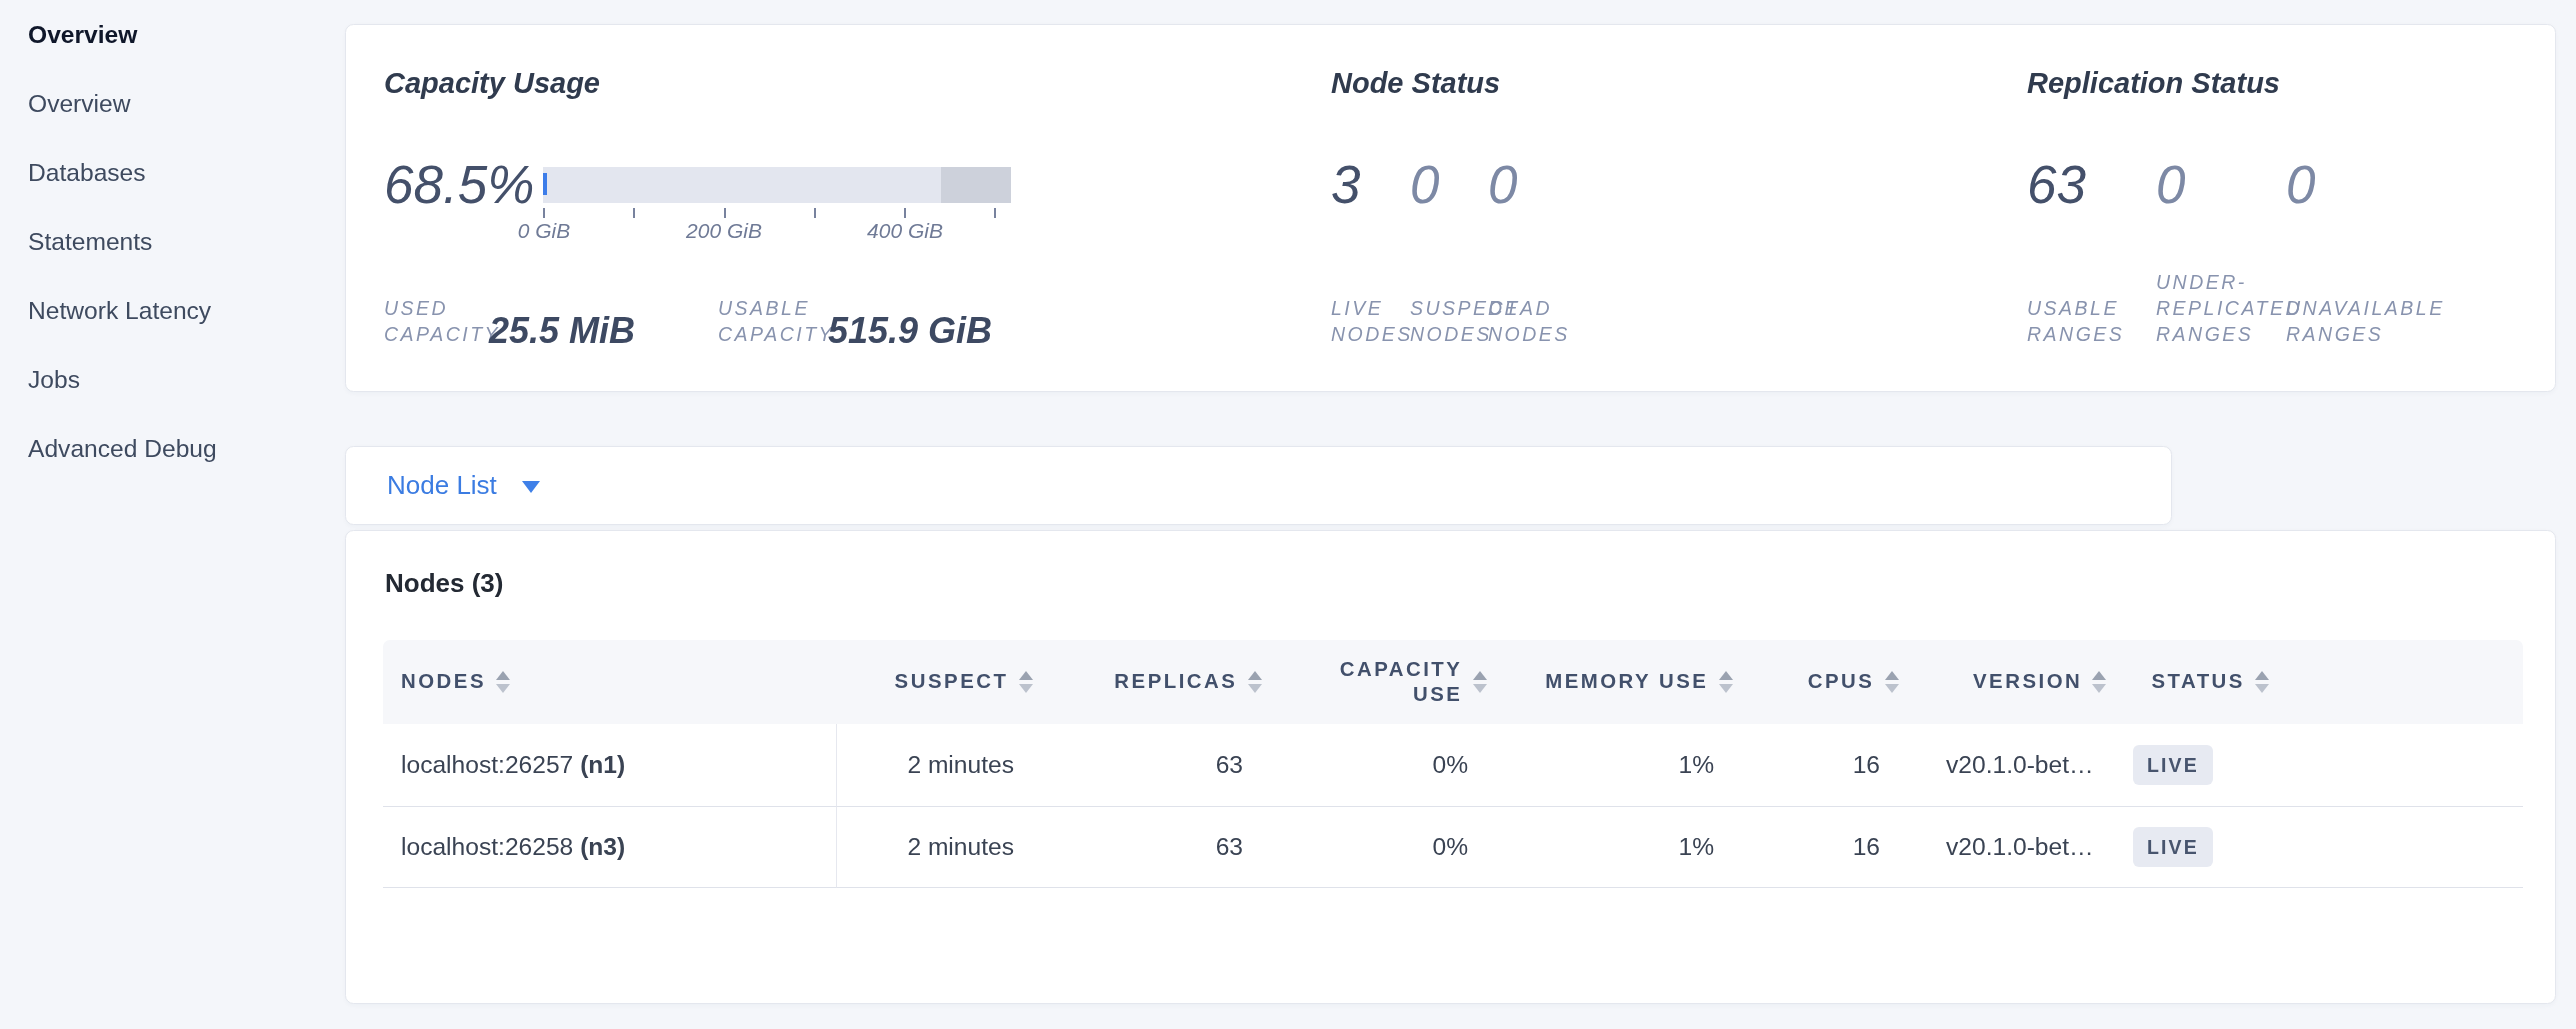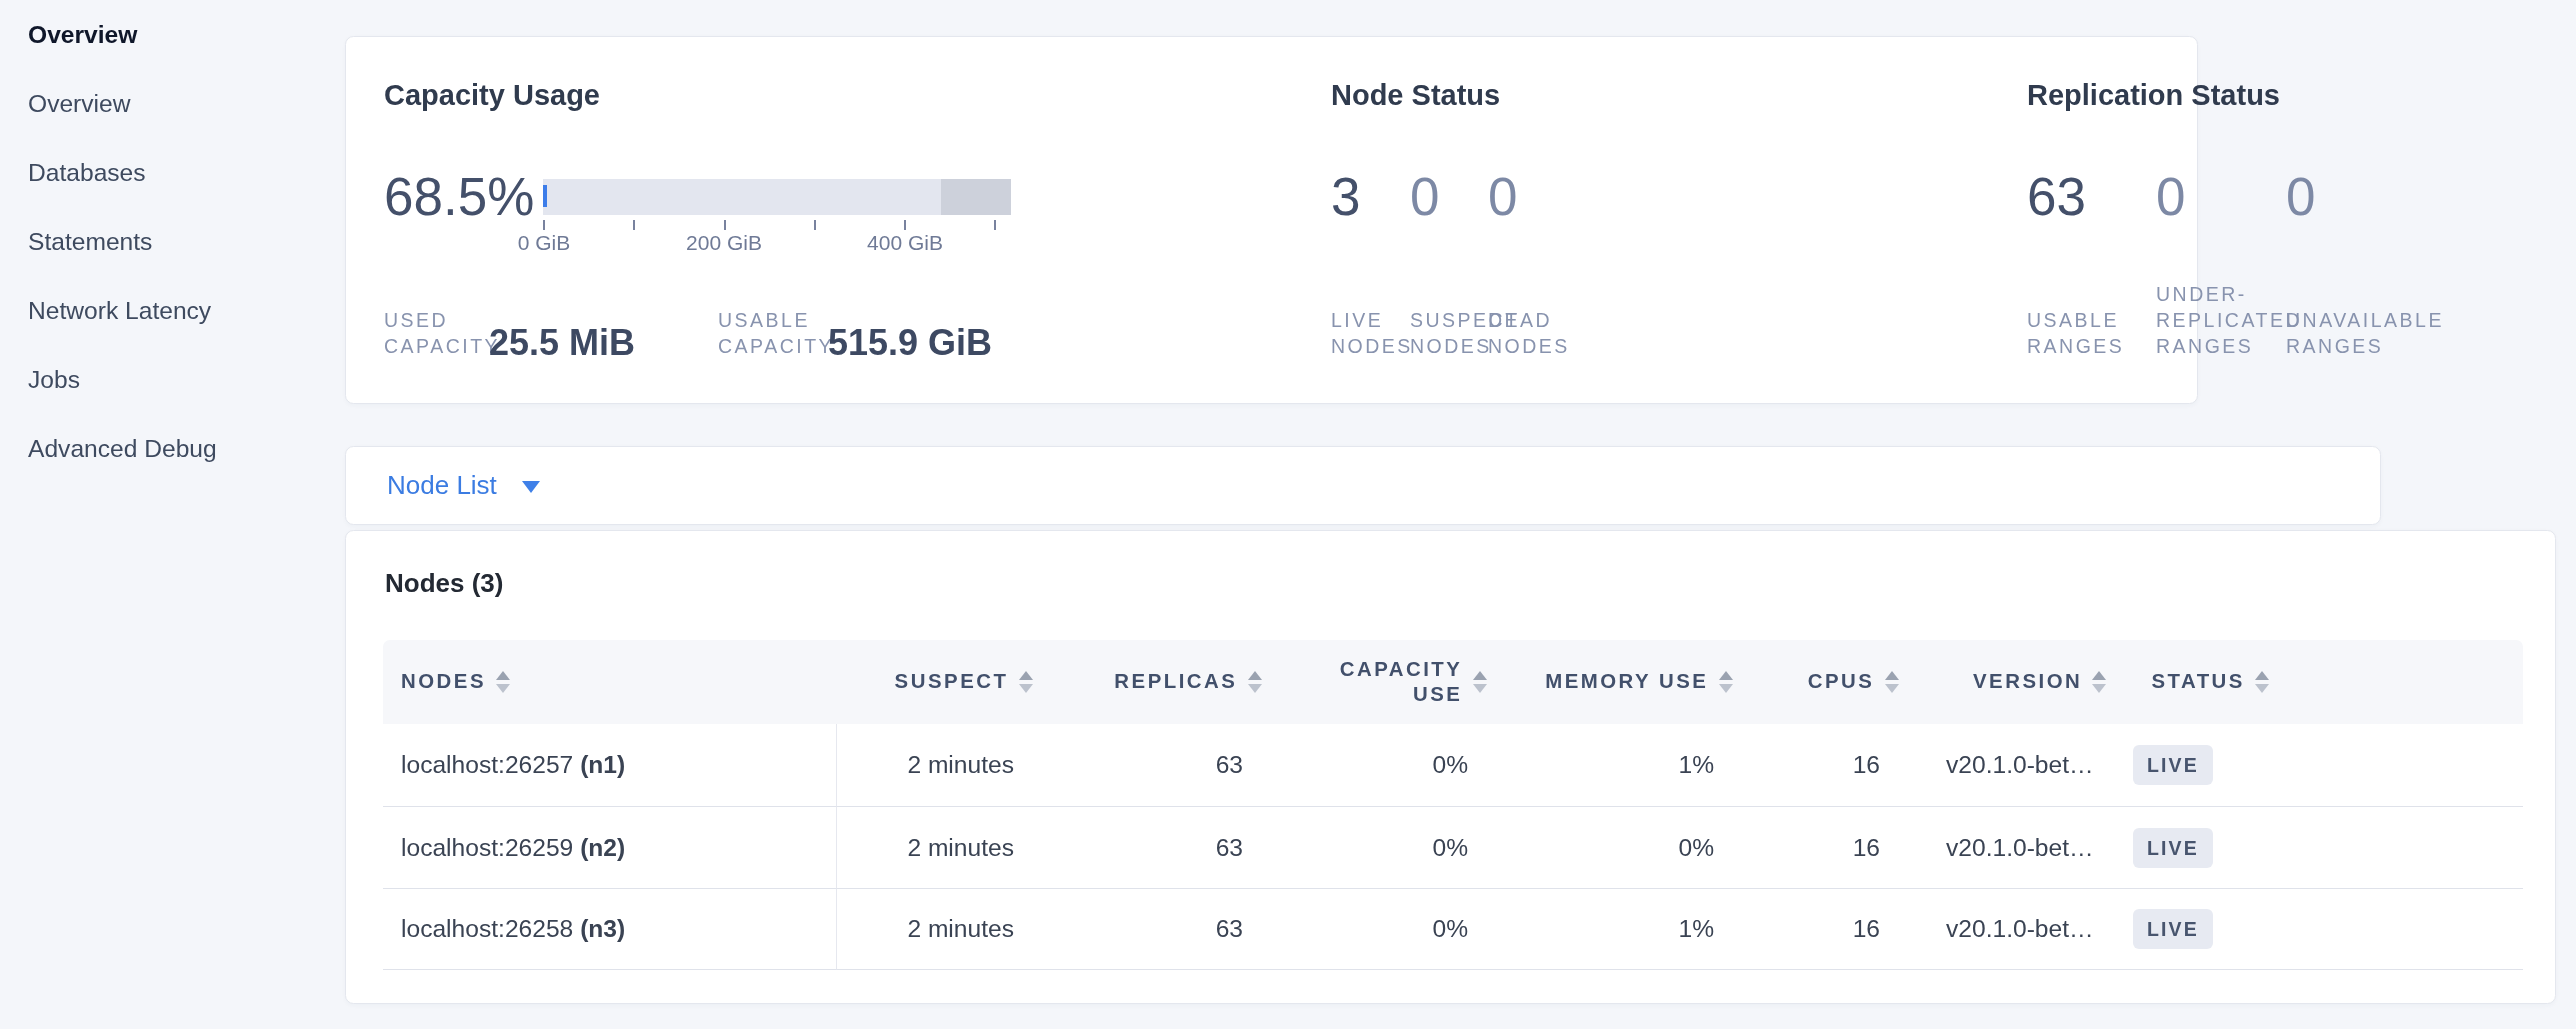--- a/index.html
+++ b/index.html
@@ -9,22 +9,22 @@
     background:#f4f6fa; color:#3a4353; overflow:hidden; position:relative;
   }
   
   .sidebar { position:absolute; left:28px; top:19.5px; width:306px; }
   .nav-item { height:29px; line-height:29px; margin-bottom:40px; font-size:24.6px;
     font-weight:500; color:#3e4a5f; cursor:pointer; white-space:nowrap; }
   .nav-item.active { color:#0f172a; font-weight:700; }
   
   .card { position:absolute; background:#ffffff; border:1.7px solid #e4e7ee;
     border-radius:8.5px; box-shadow:0 1.7px 4.2px rgba(40,50,80,0.03); }
-  #summary-card { left:345px; top:36px;  width:1853px; height:368px; }
-  #nodelist-card{ left:345px; top:446px; width:2036px; height:79px; display:flex; }
+  #summary-card { left:345px; top:24px;  width:2211px; height:368px;font-style:italic; }
+  #nodelist-card{ left:345px; top:446px; width:1827px; height:79px; display:flex; }
   #table-card  { left:345px; top:530px; width:2211px; height:474px; }
   .panel-title { position:absolute; top:42px; font-size:29px; font-weight:700; color:#303b4e; white-space:nowrap; }
   .big-num { position:absolute; top:133px; font-size:53px; line-height:54px; font-weight:500; color:#44506a; }
   .big-num.muted { color:#7d89a5; }
   .stat-label { position:absolute; bottom:44px; font-size:19.5px; line-height:26px;
     letter-spacing:2.5px; font-weight:500; color:#8893ae; white-space:nowrap; }
   .stat-value { position:absolute; bottom:42px; font-size:36px; line-height:37px;
     font-weight:700; color:#3d4962; white-space:nowrap; }
   
   .cap-bar { position:absolute; left:197px; top:142px; width:468px; height:36px; background:#e3e6ef; }
@@ -253,30 +253,20 @@
         <td class="c-nodes"><span>localhost:26257</span> <span class="node-name">(n1)</span></td>
         <td class="c-right">2 minutes</td>
         <td class="c-right">63</td>
         <td class="c-right">0%</td>
         <td class="c-right">1%</td>
         <td class="c-right">16</td>
         <td class="c-version">v20.1.0-bet…</td>
         <td class="c-status"><span class="badge-live">LIVE</span></td>
       </tr>
       <tr class="row">
-        <td class="c-nodes"><span>localhost:26259</span> <span class="node-name">(n2)</span></td>
-        <td class="c-right">2 minutes</td>
-        <td class="c-right">63</td>
-        <td class="c-right">0%</td>
-        <td class="c-right">0%</td>
-        <td class="c-right">16</td>
-        <td class="c-version">v20.1.0-bet…</td>
-        <td class="c-status"><span class="badge-live">LIVE</span></td>
-      </tr>
-      <tr class="row">
         <td class="c-nodes"><span>localhost:26258</span> <span class="node-name">(n3)</span></td>
         <td class="c-right">2 minutes</td>
         <td class="c-right">63</td>
         <td class="c-right">0%</td>
         <td class="c-right">1%</td>
         <td class="c-right">16</td>
         <td class="c-version">v20.1.0-bet…</td>
         <td class="c-status"><span class="badge-live">LIVE</span></td>
       </tr>
     </tbody>

